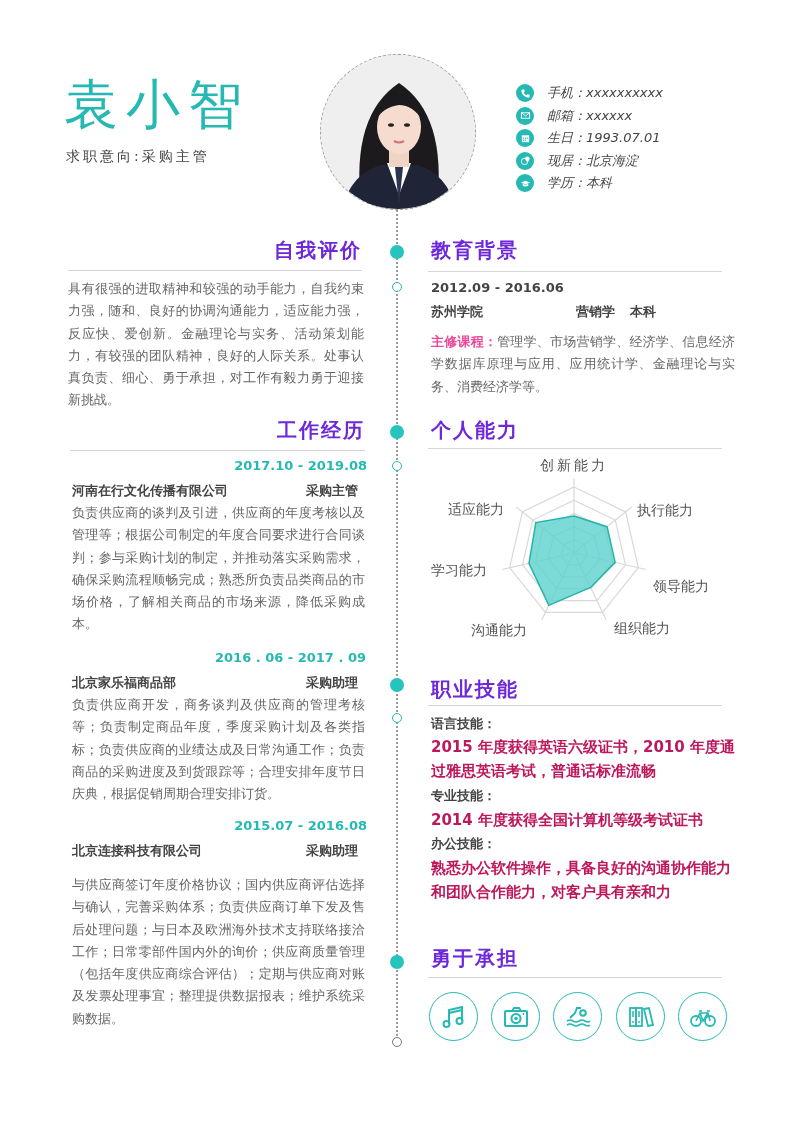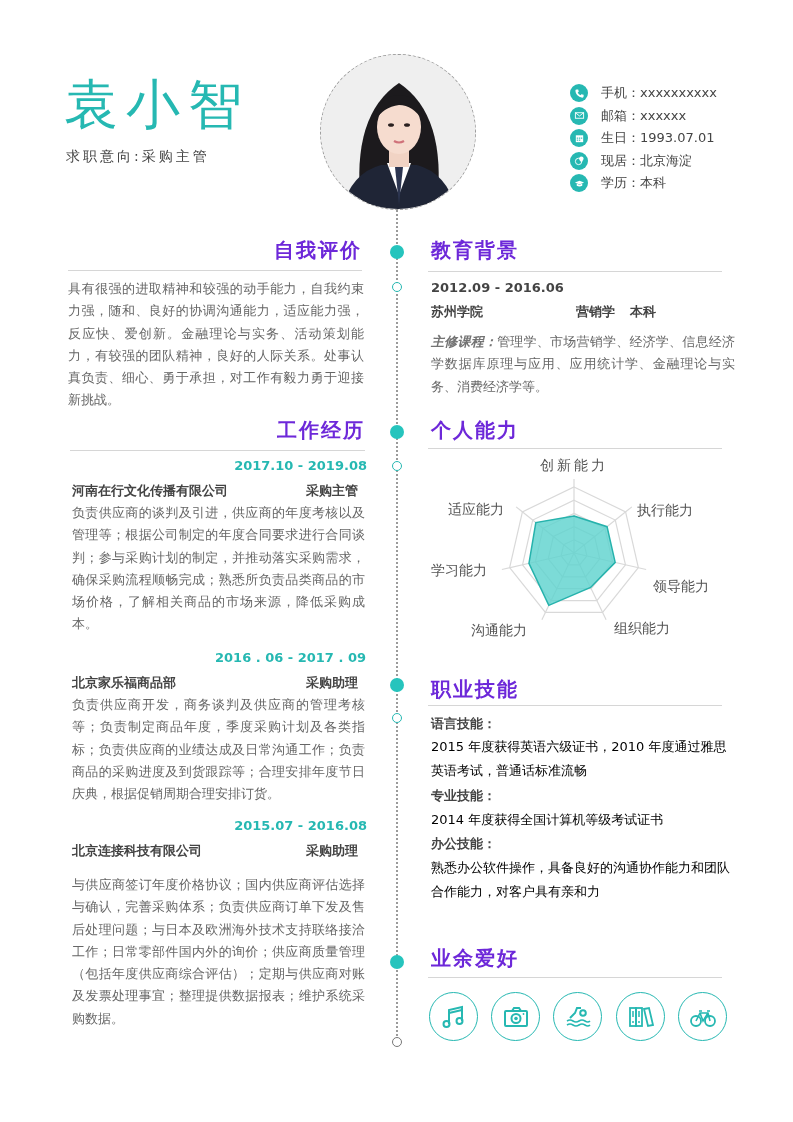--- a/index.html
+++ b/index.html
@@ -7,21 +7,21 @@
   body { position: relative; font-family: "DejaVu Sans", "Liberation Sans", sans-serif; color: #555555; }
 
   .accent { color: #26b8b2; }
 
   
   .name { position: absolute; left: 64px; top: 72px; font-size: 54px; color: #26b8b2; letter-spacing: 8px; font-weight: normal; line-height: 66px; }
   .intent { position: absolute; left: 66px; top: 148px; font-size: 14px; color: #444; letter-spacing: 3px; }
 
   .photo { position: absolute; left: 320px; top: 54px; width: 156px; height: 156px; border-radius: 50%; border: 1.5px dashed #9a9a9a; background: #efefef; overflow: hidden; }
 
-  .contact { position: absolute; left: 570px; top: 82px; }
+  .contact { position: absolute; left: 516px; top: 82px; font-style: italic; }
   .contact-row { display: flex; align-items: center; height: 22.5px; font-size: 13px; color: #444; }
   .contact-icon { width: 18px; height: 18px; border-radius: 50%; background: #26b8b2; display: flex; align-items: center; justify-content: center; margin-right: 13px; }
   .contact-icon svg { width: 11px; height: 11px; }
 
   
   .timeline { position: absolute; left: 396px; top: 210px; width: 0; height: 830px; border-left: 2px dotted #9a9a9a; }
   .dot-solid { position: absolute; width: 14px; height: 14px; border-radius: 50%; background: #26c4bd; }
   .dot-hollow { position: absolute; width: 10px; height: 10px; border-radius: 50%; background: #fff; border: 1.5px solid #26b8b2; }
   .dot-hollow.grey { border-color: #777; }
 
@@ -29,21 +29,21 @@
   .sec-title { position: absolute; font-size: 20px; font-weight: bold; color: #6d28d9; letter-spacing: 2px; }
   .sec-title.left { text-align: right; }
   .sec-line { position: absolute; height: 1px; background: #d6d6d6; }
 
   .para { position: absolute; font-size: 13px; line-height: 22.3px; color: #666; text-align: justify; }
   .date-r { position: absolute; font-size: 13px; font-weight: bold; color: #26b8b2; text-align: right; }
   .job-head { position: absolute; font-size: 13px; font-weight: bold; color: #444; display: flex; justify-content: space-between; }
 
   .edu-line { position: absolute; font-size: 13px; font-weight: bold; color: #444; }
   .skill-label { position: absolute; font-size: 13px; font-weight: bold; color: #444; }
-  .skill-text { position: absolute; font-size: 13px; line-height: 24px; color: #000000; }
+  .skill-text { position: absolute; font-size: 15px; line-height: 24px; color: #be185d; font-weight: bold; }
 
   .hobby { position: absolute; width: 49px; height: 49px; border-radius: 50%; border: 1.5px solid #26b8b2; display: flex; align-items: center; justify-content: center; }
   .hobby svg { width: 30px; height: 30px; }
 
   .radar-label { position: absolute; font-size: 14px; color: #555; white-space: nowrap; }
 </style>
 </head>
 <body>
 
 <div class="name">袁小智</div>
@@ -154,21 +154,21 @@
 </div>
 <div class="para" style="left:72px; top:862px; width:293px;margin-top:12px;">与供应商签订年度价格协议；国内供应商评估选择与确认，完善采购体系；负责供应商订单下发及售后处理问题；与日本及欧洲海外技术支持联络接洽工作；日常零部件国内外的询价；供应商质量管理（包括年度供应商综合评估）；定期与供应商对账及发票处理事宜；整理提供数据报表；维护系统采购数据。</div>
 
 <div class="sec-title" style="left:431px; top:237px;">教育背景</div>
 <div class="sec-line" style="left:428px; top:271px; width:294px;"></div>
 <div class="edu-line accent" style="left:431px; top:280px;">2012.09 - 2016.06</div>
 <div class="edu-line" style="left:431px; top:303px;">苏州学院</div>
 <div class="edu-line" style="left:540px; top:303px;margin-left:36px;">营销学</div>
 <div class="edu-line" style="left:630px; top:303px;">本科</div>
 <div class="para" style="left:431px; top:331px; width:304px;">
-  <b style="color:#737373;font-style:italic;">主修课程：</b><span>管理学、市场营销学、经济学、信息经济学数据库原理与应用、应用统计学、金融理论与实务、消费经济学等。</span>
+  <b style="color:#ec4899;">主修课程：</b><span>管理学、市场营销学、经济学、信息经济学数据库原理与应用、应用统计学、金融理论与实务、消费经济学等。</span>
 </div>
 
 <div class="sec-title" style="left:431px; top:417px;text-align:center;">个人能力</div>
 <div class="sec-line" style="left:428px; top:448px; width:294px;"></div>
 
 <svg id="radar" style="position:absolute; left:494px; top:473px;" width="160" height="160" viewBox="0 0 160 160">
     <polygon points="80,66.8 90.320175568578,71.76993461546472 92.86904844080007,82.93727632822335 85.72726535635177,91.89278905631193 74.27273464364823,91.89278905631193 67.13095155919993,82.93727632822335 69.679824431422,71.76993461546472" fill="none" stroke="#d9d9d9" stroke-width="1.2"></polygon>
     <polygon points="80,53.6 100.64035113715599,63.53986923092944 105.73809688160014,85.8745526564467 91.45453071270353,103.78557811262387 68.54546928729647,103.78557811262387 54.26190311839986,85.8745526564467 59.35964886284401,63.53986923092944" fill="none" stroke="#d9d9d9" stroke-width="1.2"></polygon>
     <polygon points="80,40.4 110.96052670573398,55.30980384639415 118.60714532240021,88.81182898467006 97.18179606905531,115.67836716893581 62.818203930944705,115.67836716893581 41.392854677599786,88.81182898467006 49.03947329426602,55.30980384639416" fill="none" stroke="#d9d9d9" stroke-width="1.2"></polygon>
     <polygon points="80,27.200000000000003 121.28070227431198,47.079738461858874 131.47619376320029,91.74910531289339 102.90906142540707,127.57115622524773 57.09093857459294,127.57115622524773 28.523806236799714,91.7491053128934 38.71929772568802,47.07973846185888" fill="none" stroke="#d9d9d9" stroke-width="1.2"></polygon>
@@ -195,21 +195,21 @@
 <div class="sec-title" style="left:431px; top:676px;">职业技能</div>
 <div class="sec-line" style="left:428px; top:705px; width:294px;"></div>
 
 <div class="skill-label" style="left:431px; top:715px;">语言技能：</div>
 <div class="skill-text" style="left:431px; top:735px; width:304px;">2015 年度获得英语六级证书，2010 年度通过雅思英语考试，普通话标准流畅</div>
 <div class="skill-label" style="left:431px; top:787px;">专业技能：</div>
 <div class="skill-text" style="left:431px; top:808px; width:304px;">2014 年度获得全国计算机等级考试证书</div>
 <div class="skill-label" style="left:431px; top:835px;">办公技能：</div>
 <div class="skill-text" style="left:431px; top:856px; width:304px;">熟悉办公软件操作，具备良好的沟通协作能力和团队合作能力，对客户具有亲和力</div>
 
-<div class="sec-title" style="left:431px; top:945px;">业余爱好</div>
+<div class="sec-title" style="left:431px; top:945px;">勇于承担</div>
 <div class="sec-line" style="left:428px; top:977px; width:294px;"></div>
 
 <div class="hobby" style="left:429px; top:992px;">
   <svg viewBox="0 0 30 30">
     <path d="M10 22 L10 8 L23 5 L23 19" fill="none" stroke="#26b8b2" stroke-width="2"></path>
     <path d="M10 11 L23 8" stroke="#26b8b2" stroke-width="2"></path>
     <circle cx="7.5" cy="22" r="3" fill="none" stroke="#26b8b2" stroke-width="2"></circle>
     <circle cx="20.5" cy="19" r="3" fill="none" stroke="#26b8b2" stroke-width="2"></circle>
   </svg>
 </div>

